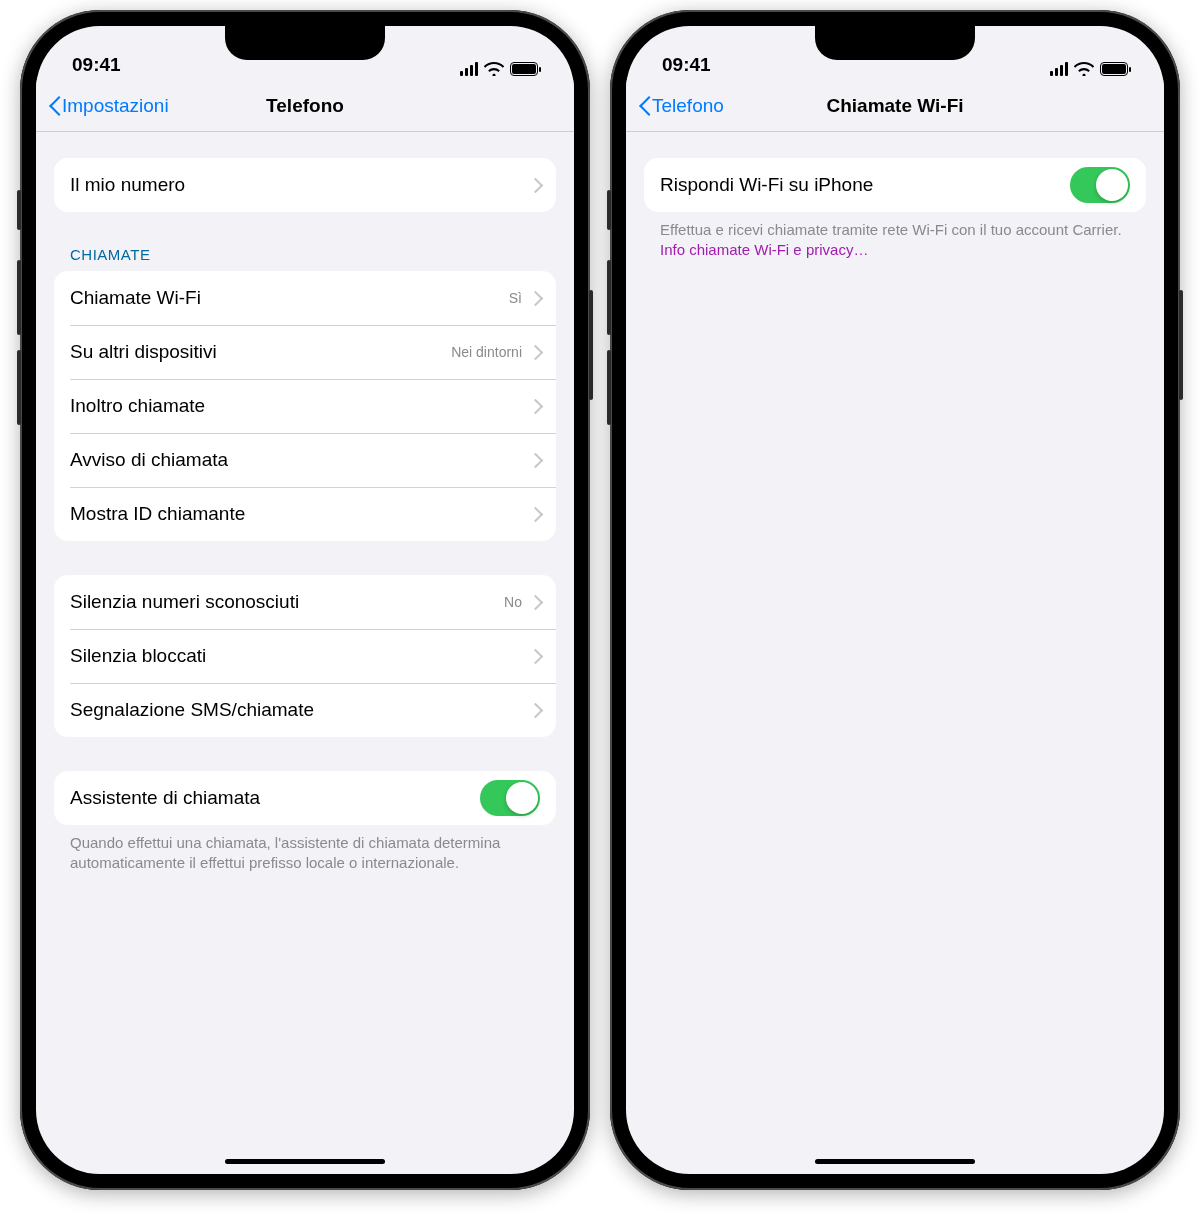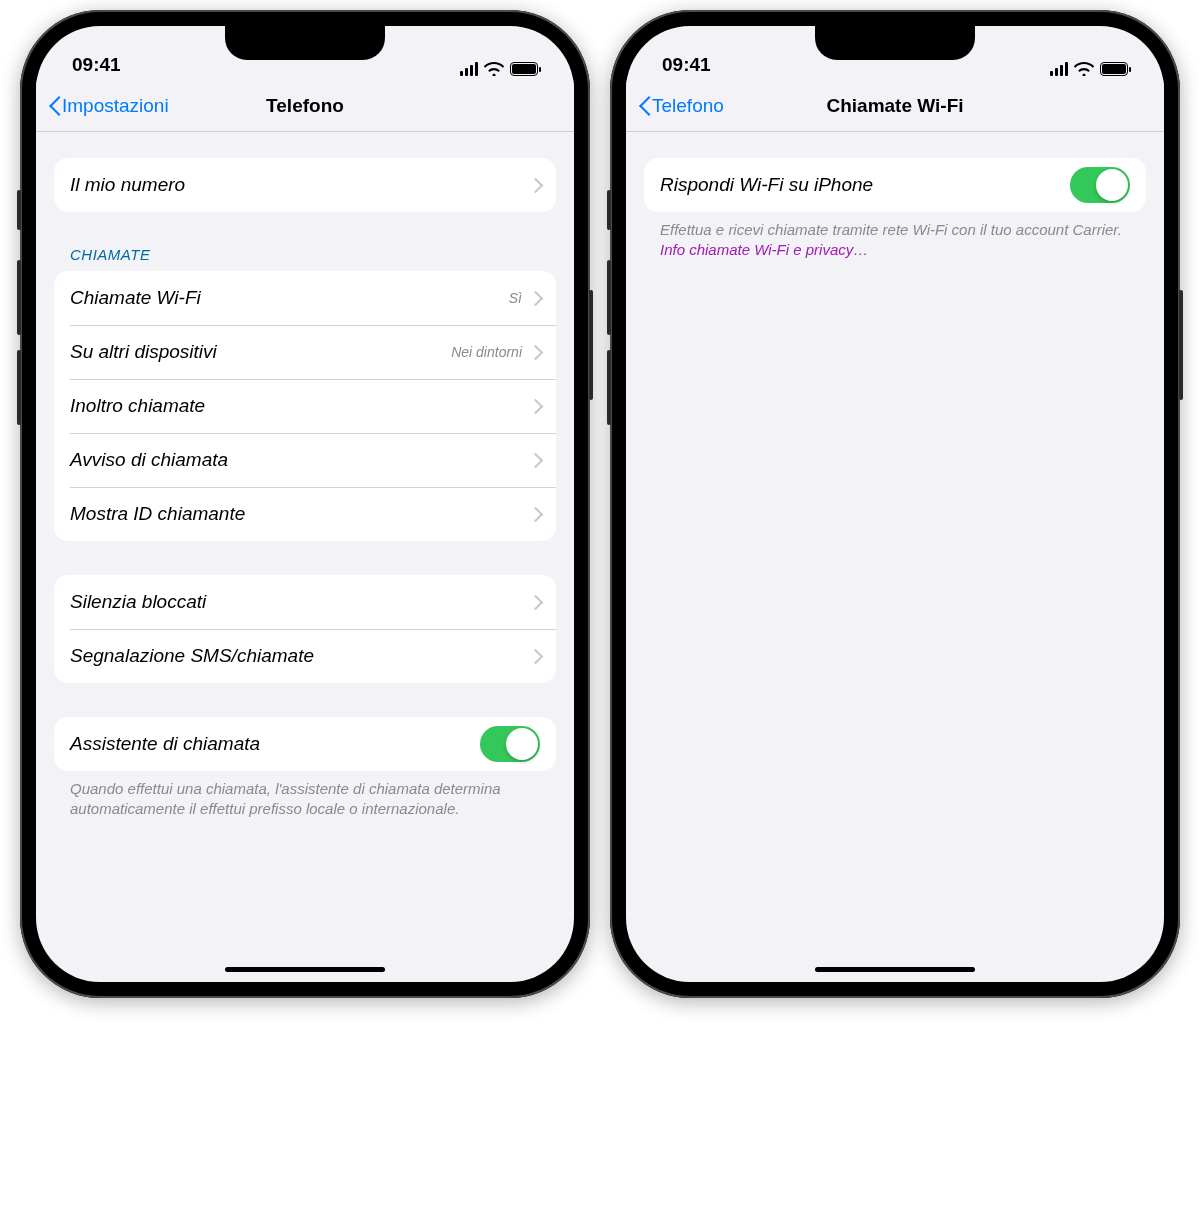--- a/index.html
+++ b/index.html
@@ -9,21 +9,21 @@
     width: 1200px;
     height: 1213px;
     display: flex;
     gap: 20px;
     justify-content: center;
     align-items: flex-start;
     padding: 10px;
   }
   .phone {
     width: 570px;
-    height: 988px;
+    height: 1180px;
     background: #000;
     border-radius: 80px;
     padding: 16px;
     position: relative;
     box-shadow: inset 0 0 0 2px #4a4a4a, 0 4px 20px rgba(0,0,0,0.3);
   }
   .screen {
     width: 100%;
     height: 100%;
     background: #f2f2f7;
@@ -97,21 +97,21 @@
     width: 12px; height: 20px; position: relative;
   }
   .chevron-left::before {
     content:""; position:absolute; width:12px; height:12px;
     border-left:2.5px solid #007aff; border-bottom:2.5px solid #007aff;
     transform: rotate(45deg); top:3px; left:4px;
   }
 
   .content { flex:1; overflow:hidden; padding: 0 18px; }
 
-  .group { margin-top: 34px; font-style: italic; }
+  .group { margin-top: 34px; }
   .group-first { margin-top: 26px; }
   .group-header {
     font-size: 15px; color:#0369a1; letter-spacing:0.5px;
     padding: 0 16px 8px 16px; text-transform: uppercase;
   }
   .card {
     background:#fff; border-radius:14px; overflow:hidden;
   }
   .row {
     min-height: 54px;
@@ -241,20 +241,27 @@
             <span class="value">
                 <span class="chevron-right"></span>
               </span>
           </div>
         </div>
       </div>
 
       <div class="group">
         <div class="card">
           <div class="row">
+            <span>Silenzia numeri sconosciuti</span>
+            <span class="value">
+                <span>No</span>
+                <span class="chevron-right"></span>
+              </span>
+          </div>
+          <div class="row">
             <span>Silenzia bloccati</span>
             <span class="value">
                 <span class="chevron-right"></span>
               </span>
           </div>
           <div class="row">
             <span>Segnalazione SMS/chiamate</span>
             <span class="value">
                 <span class="chevron-right"></span>
               </span>

